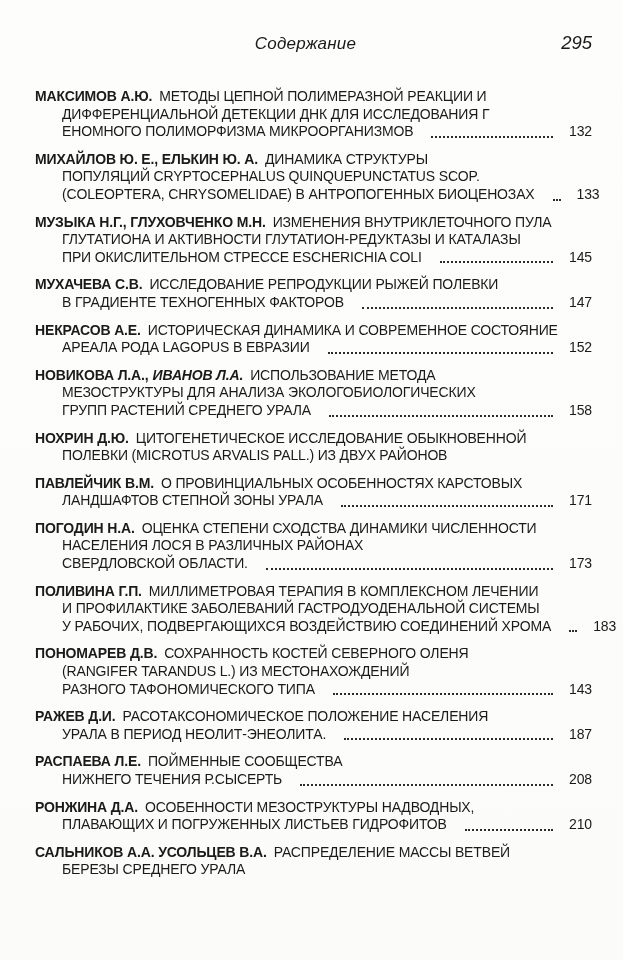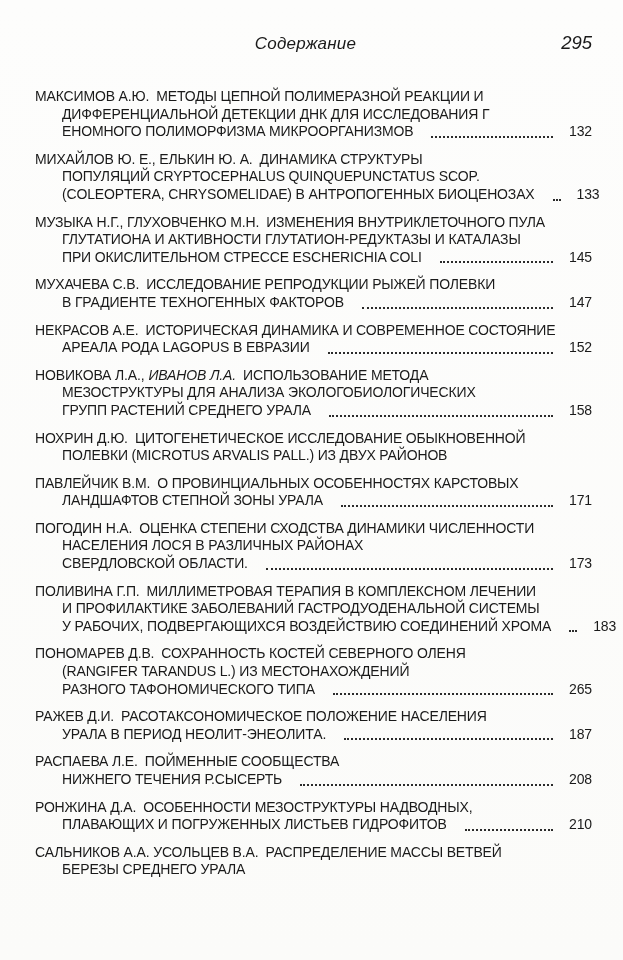--- a/index.html
+++ b/index.html
@@ -39,21 +39,21 @@
   .entry {
     margin-bottom: 10px;
     font-size: 14px;
     line-height: 17.6px;
     letter-spacing: -0.15px;
   }
   .line { white-space: nowrap; }
   .line.cont { padding-left: 27px; }
   .line.flexrow { display: flex; align-items: baseline; gap: 12px; }
   .line.flexrow .title-text { flex: 0 0 auto; }
-  .authors { font-weight: normal; margin-top: 27px; }
+  .authors { font-weight: bold; margin-top: 27px; }
   .authors.italic { font-style: italic; }
   .title-text.after-authors { margin-left: 7px; }
   .leader {
     flex: 1 1 auto;
     min-width: 8px;
     border-bottom: 2px dotted #2b2b2b;
     align-self: flex-end;
     margin: 0 4px 3px 6px;
     height: 1px;
   }
@@ -149,21 +149,21 @@
           <span class="leader"></span>
           <span class="pageno">183</span>
         </div>
       </div>
       <div class="entry">
         <div class="line first"><span class="authors">ПОНОМАРЕВ Д.В.</span><span class="title-text after-authors">СОХРАННОСТЬ КОСТЕЙ СЕВЕРНОГО ОЛЕНЯ</span></div>
         <div class="line cont"><span class="title-text">(RANGIFER TARANDUS L.) ИЗ МЕСТОНАХОЖДЕНИЙ</span></div>
         <div class="line cont flexrow">
           <span class="title-text">РАЗНОГО ТАФОНОМИЧЕСКОГО ТИПА</span>
           <span class="leader"></span>
-          <span class="pageno">265</span>
+          <span class="pageno">143</span>
         </div>
       </div>
       <div class="entry">
         <div class="line first"><span class="authors">РАЖЕВ Д.И.</span><span class="title-text after-authors">РАСОТАКСОНОМИЧЕСКОЕ ПОЛОЖЕНИЕ НАСЕЛЕНИЯ</span></div>
         <div class="line cont flexrow">
           <span class="title-text">УРАЛА В ПЕРИОД НЕОЛИТ-ЭНЕОЛИТА.</span>
           <span class="leader"></span>
           <span class="pageno">187</span>
         </div>
       </div>

